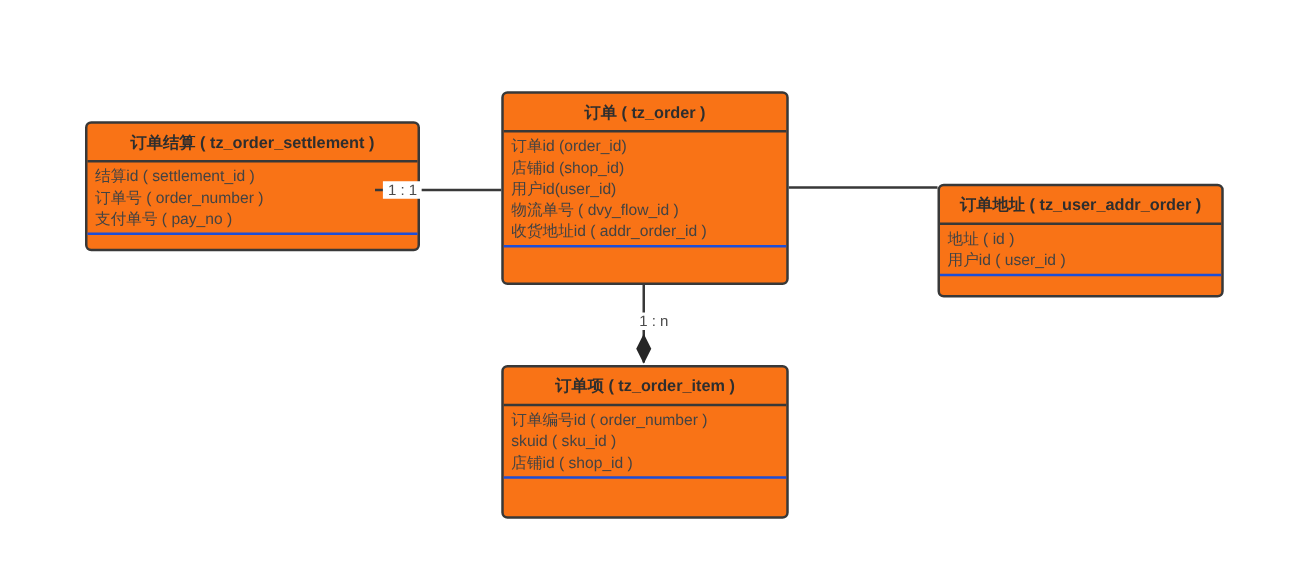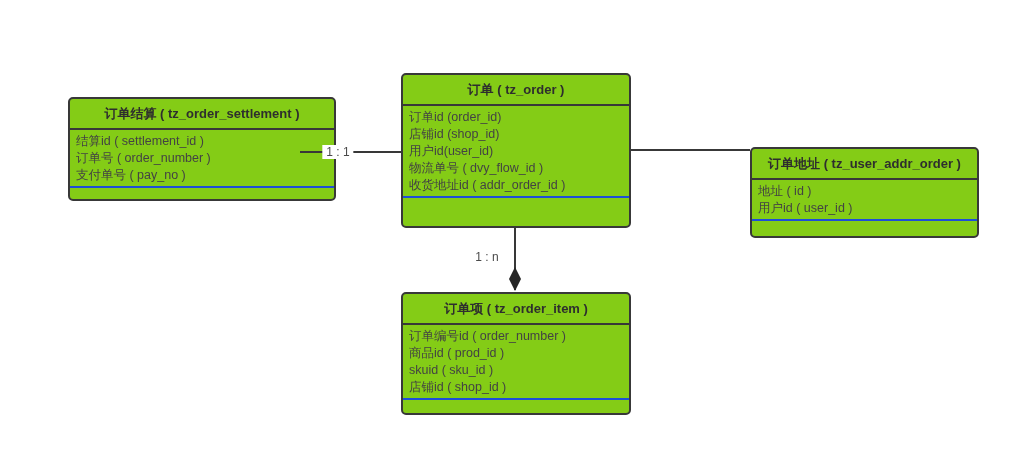--- a/index.html
+++ b/index.html
@@ -13,21 +13,21 @@
     height: 460px;
     background: #ffffff;
     overflow: hidden;
     font-family: "Liberation Sans", sans-serif;
   }
   .entity {
     position: absolute;
     box-sizing: border-box;
     display: flex;
     flex-direction: column;
-    background: #84cc16;
+    background: #f97316;
     border: 2px solid #383838;
     border-radius: 5px;
     color: #3d3d3d;
   }
   .entity-title {
     flex: none;
     text-align: center;
     font-weight: bold;
     font-size: 13px;
     color: #2e2e2e;
@@ -104,33 +104,32 @@
       <div class="entity-field">地址 ( id )</div>
       <div class="entity-field">用户id ( user_id )</div>
     </div>
     <div class="entity-footer"></div>
   </div>
 
   <div class="entity" style="left:401px; top:292px; width:230px; height:123px;">
     <div class="entity-title">订单项 ( tz_order_item )</div>
     <div class="entity-fields">
       <div class="entity-field">订单编号id ( order_number )</div>
-      <div class="entity-field">商品id ( prod_id )</div>
       <div class="entity-field">skuid ( sku_id )</div>
       <div class="entity-field">店铺id ( shop_id )</div>
     </div>
     <div class="entity-footer"></div>
   </div>
 
   <div class="connector-line" style="left:300px; top:151px; width:101px; height:2px;"></div>
-  <div class="connector-label" style="left:338px; top:152px;">1 : 1</div>
+  <div class="connector-label" style="left:322px; top:152px;">1 : 1</div>
 
   <div class="connector-line" style="left:631px; top:149px; width:119px; height:2px;"></div>
 
   <div class="connector-line" style="left:514px; top:228px; width:2px; height:62px;"></div>
-  <div class="connector-label" style="left:487px; top:257px;">1 : n</div>
+  <div class="connector-label" style="left:523px; top:257px;">1 : n</div>
   <div class="diamond-arrow" style="left:508px; top:267px;">
     <svg width="14" height="24" viewBox="0 0 14 24" xmlns="http://www.w3.org/2000/svg">
       <polygon points="7,0 13,12 7,24 1,12" fill="#262626"></polygon>
     </svg>
   </div>
 
 </div>
 
 </body></html>

